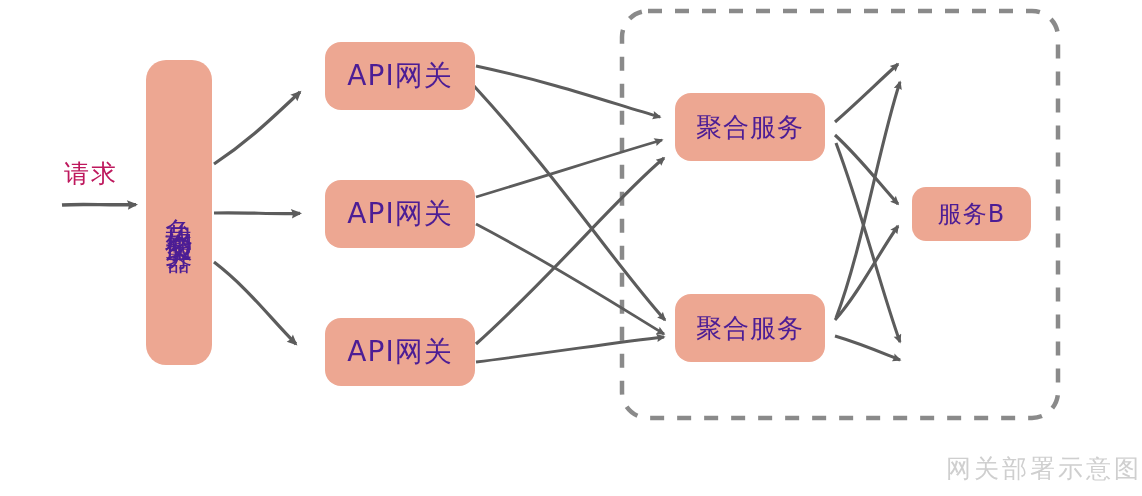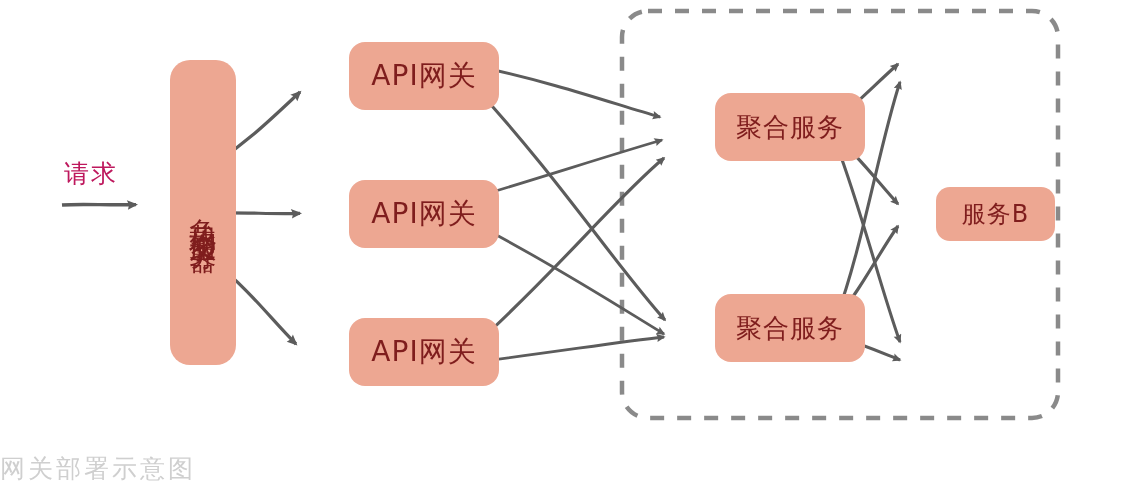--- a/index.html
+++ b/index.html
@@ -21,28 +21,27 @@
     top: 0;
     width: 1142px;
     height: 496px;
     pointer-events: none;
   }
   .node {
     position: absolute;
     box-sizing: border-box;
     background: #eda792;
     border-radius: 16px;
-    color: #7f1d1d;
+    color: #4c1d95;
     display: flex;
     align-items: center;
     justify-content: center;
     text-align: right;
     letter-spacing: 1px;
     user-select: none;
-    margin-left: 24px;
   }
   .node-lb {
     left: 146px;
     top: 60px;
     width: 66px;
     height: 305px;
     border-radius: 20px;
     font-size: 27px;
     line-height: 1.02;
     writing-mode: vertical-rl;
@@ -53,21 +52,21 @@
   .node-gw {
     left: 325px;
     width: 150px;
     height: 68px;
     font-size: 28px;
   }
   .gw1 { top: 42px; }
   .gw2 { top: 180px; }
   .gw3 { top: 318px; }
   .node-agg {
-    left: 691px;
+    left: 675px;
     width: 150px;
     height: 68px;
     font-size: 26px;
   }
   .agg1 { top: 93px; }
   .agg2 { top: 294px; }
   .node-svc {
     left: 912px;
     width: 119px;
     height: 54px;
@@ -84,21 +83,21 @@
     font-size: 25px;
     color: #be185d;
     letter-spacing: 2px;
     user-select: none;
   }
   .caption {
     position: absolute;
     left: 0;
     top: 452px;
     width: 1142px;
-    text-align: left;
+    text-align: right;
     font-size: 25px;
     color: #cfcfcf;
     letter-spacing: 3px;
     user-select: none;
   }
 </style>
 </head>
 <body>
 
 <div id="canvas">

